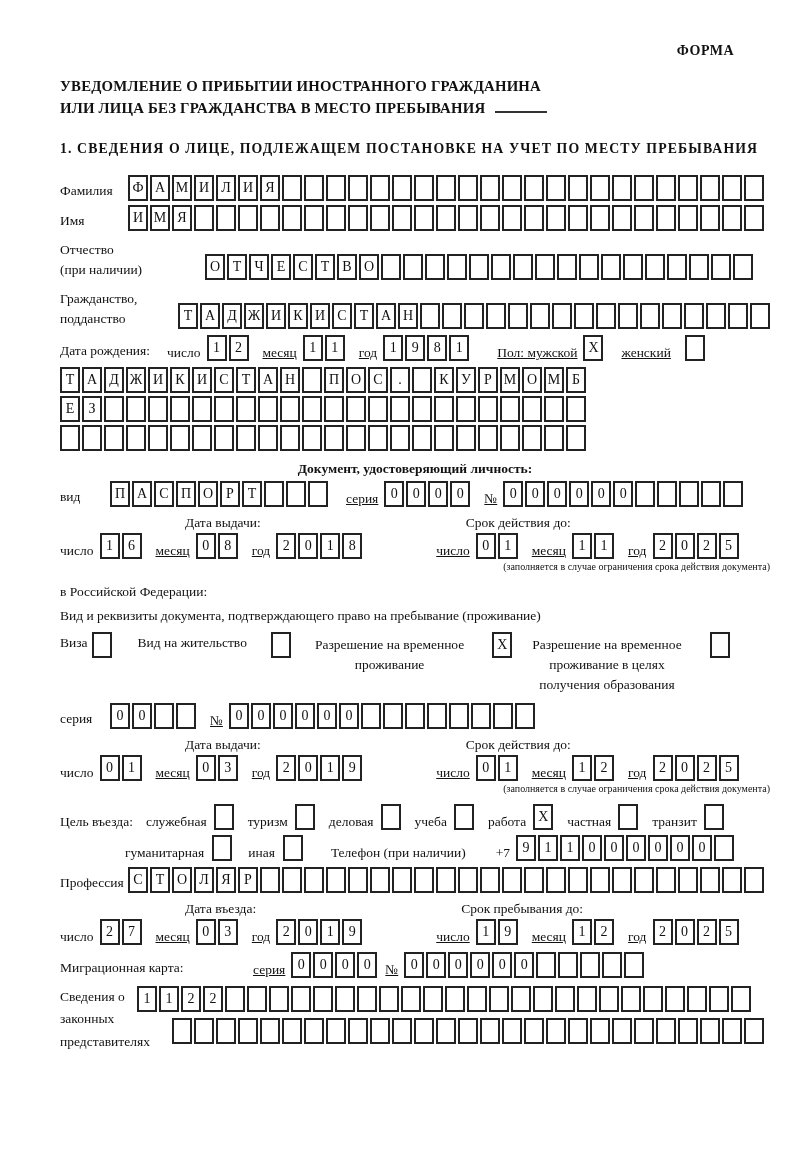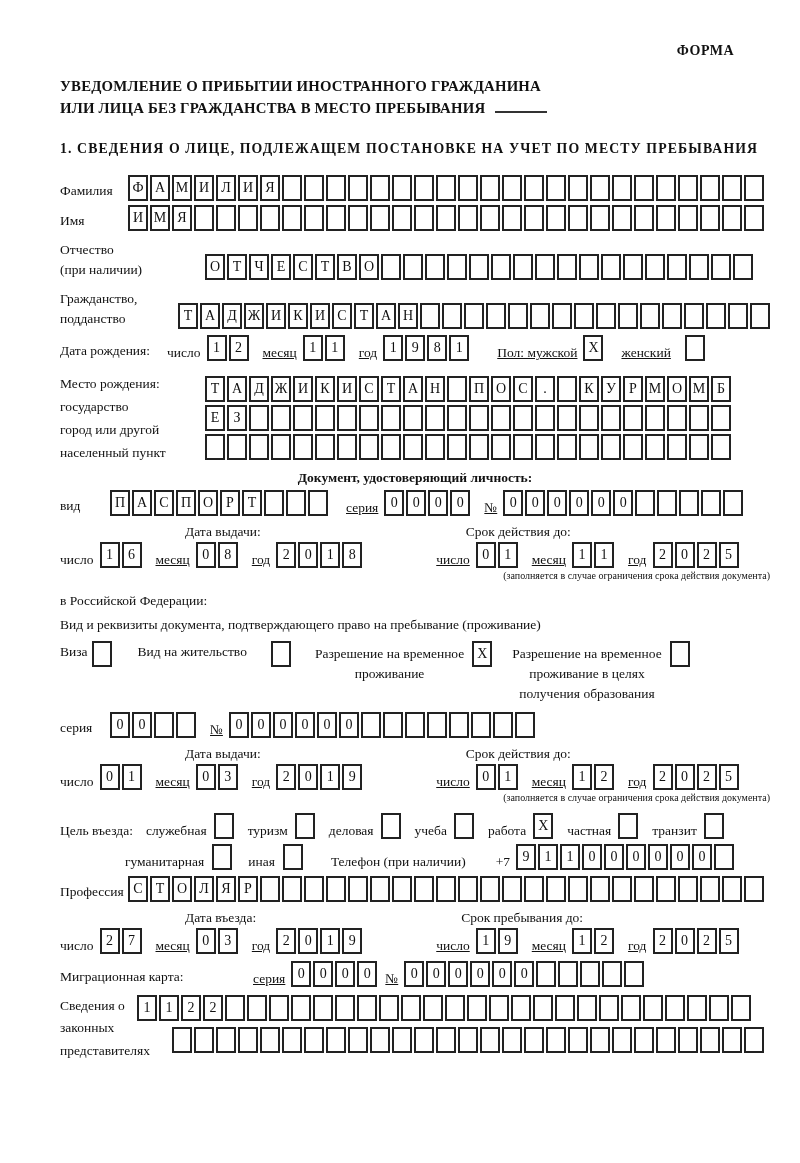--- a/index.html
+++ b/index.html
@@ -36,21 +36,21 @@
   .dheads .h2 { margin-left:205px; }
   .drow { margin-top:2px; }
   .gapbig { margin-left:72px; }
   .note-right { text-align:right; font-size:10px; margin-top:2px; }
 
   .resdoc { margin-top:8px; line-height:1.75; }
   .cbrow { display:flex; align-items:flex-start; margin-top:2px; }
   .cbrow .cb-ml { margin-left:8px; }
   .cbrow .plab { padding-top:5px; }
   .mlabel { text-align:center; line-height:20px; padding-top:5px; }
-  .pblock { display:flex; align-items:flex-start; }
+  .pblock { display:flex; align-items:flex-start;gap:20px; }
   .pblock .checkbox { margin-top:2px; }
 
   .purp-row { margin-top:10px; }
   .purp-row .plab { padding-top:5px; margin:0 7px 0 14px; flex:none; }
   .purp-row .plab.first { margin-left:0; }
   .hum-row { margin-top:5px; margin-left:65px; }
   .hum-row .plab { padding-top:5px; margin-right:8px; flex:none; }
   .hum-row .tel { margin-left:28px; }
   .hum-row .pfx { margin-left:22px; margin-right:6px; }
 
@@ -234,26 +234,20 @@
         <span class="cell">8</span>
         <span class="cell">1</span>
       </div>
     <span class="dl" style="margin-left:26px;">Пол: мужской</span>
     <span class="checkbox">X</span>
     <span class="dl" style="margin-left:18px;">женский</span>
     <span class="checkbox" style="margin-left:8px;"></span>
   </div>
 
   <div class="frow" style="margin-top:6px;">
-    <div class="lab w145" style="line-height:23px;">
-      <div>Место рождения:</div>
-      <div>государство</div>
-      <div>город или другой</div>
-      <div>населенный пункт</div>
-    </div>
     <div>
       <div class="cells rowgap">
           <span class="cell">Т</span>
           <span class="cell">А</span>
           <span class="cell">Д</span>
           <span class="cell">Ж</span>
           <span class="cell">И</span>
           <span class="cell">К</span>
           <span class="cell">И</span>
           <span class="cell">С</span>

